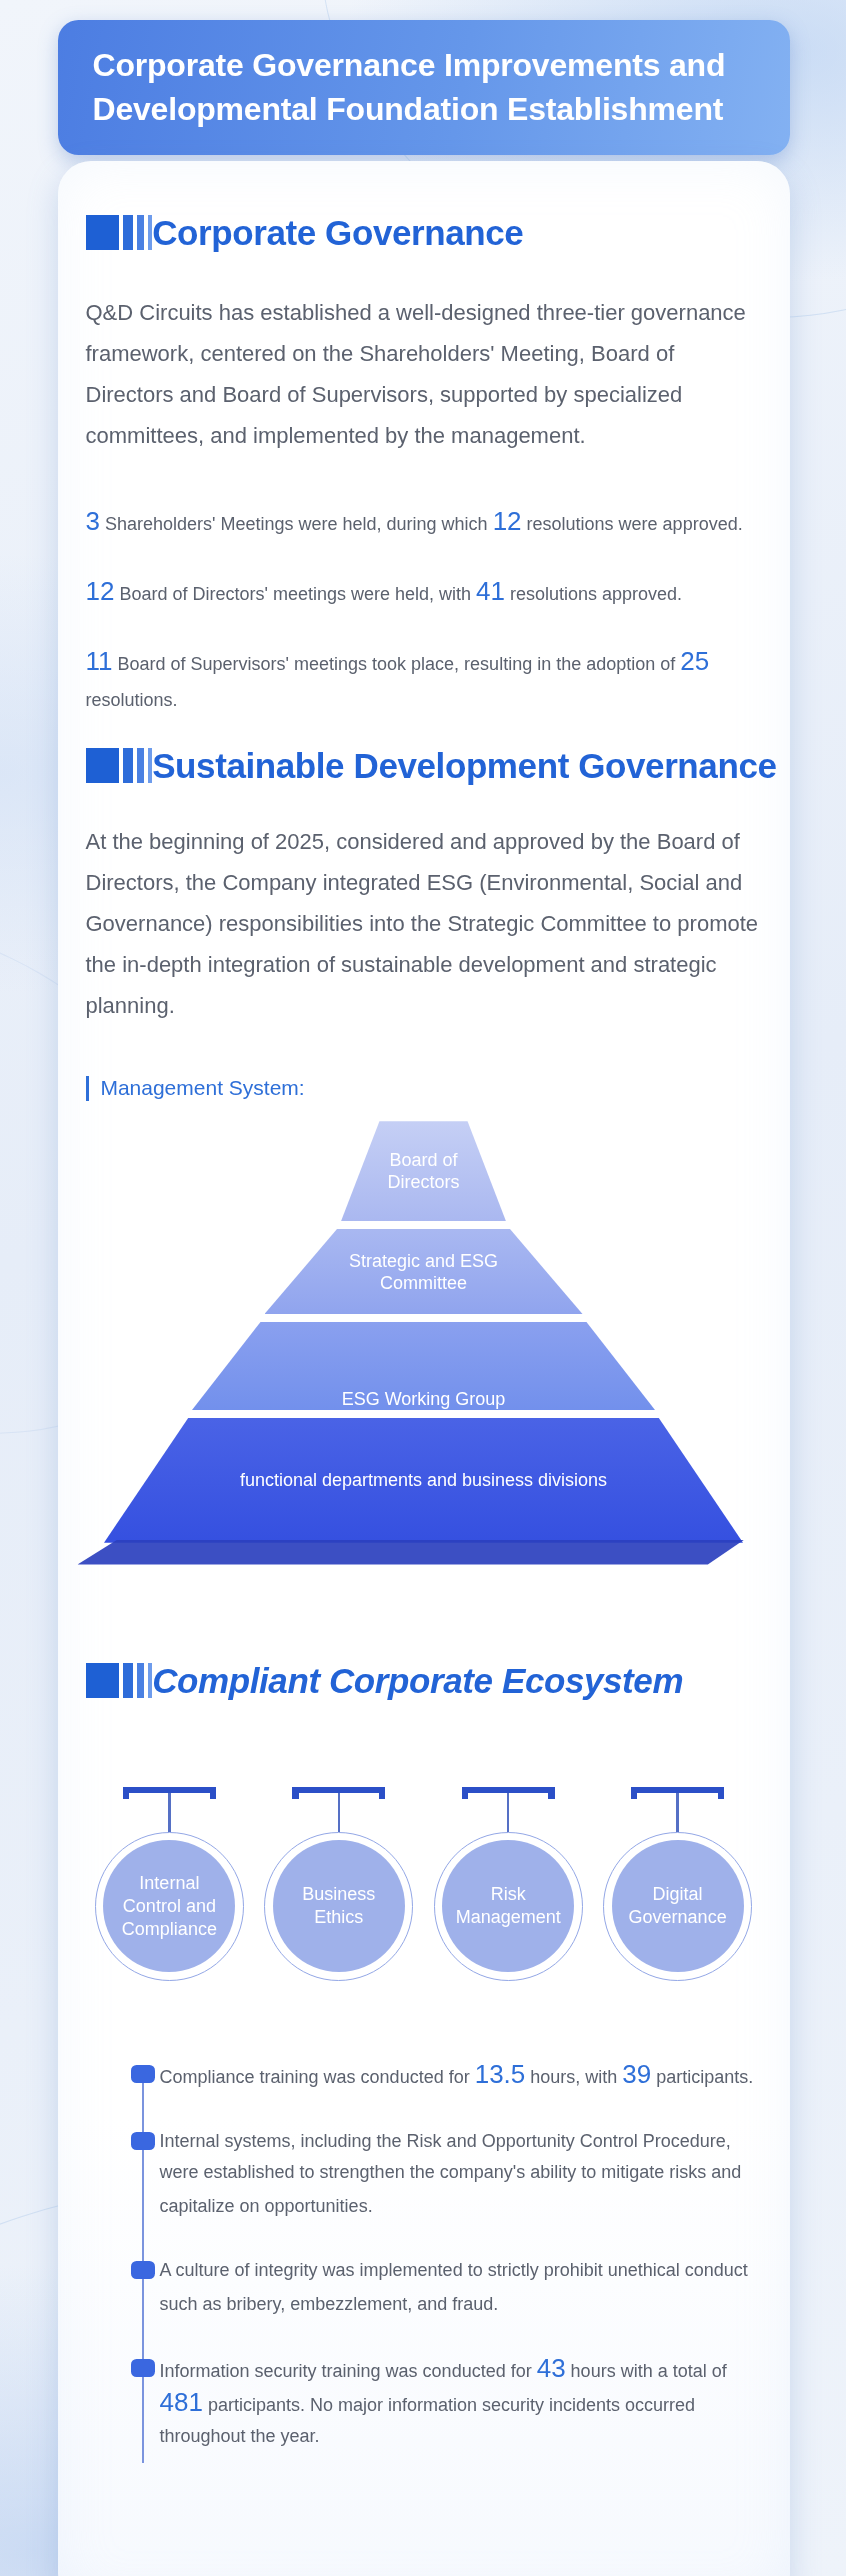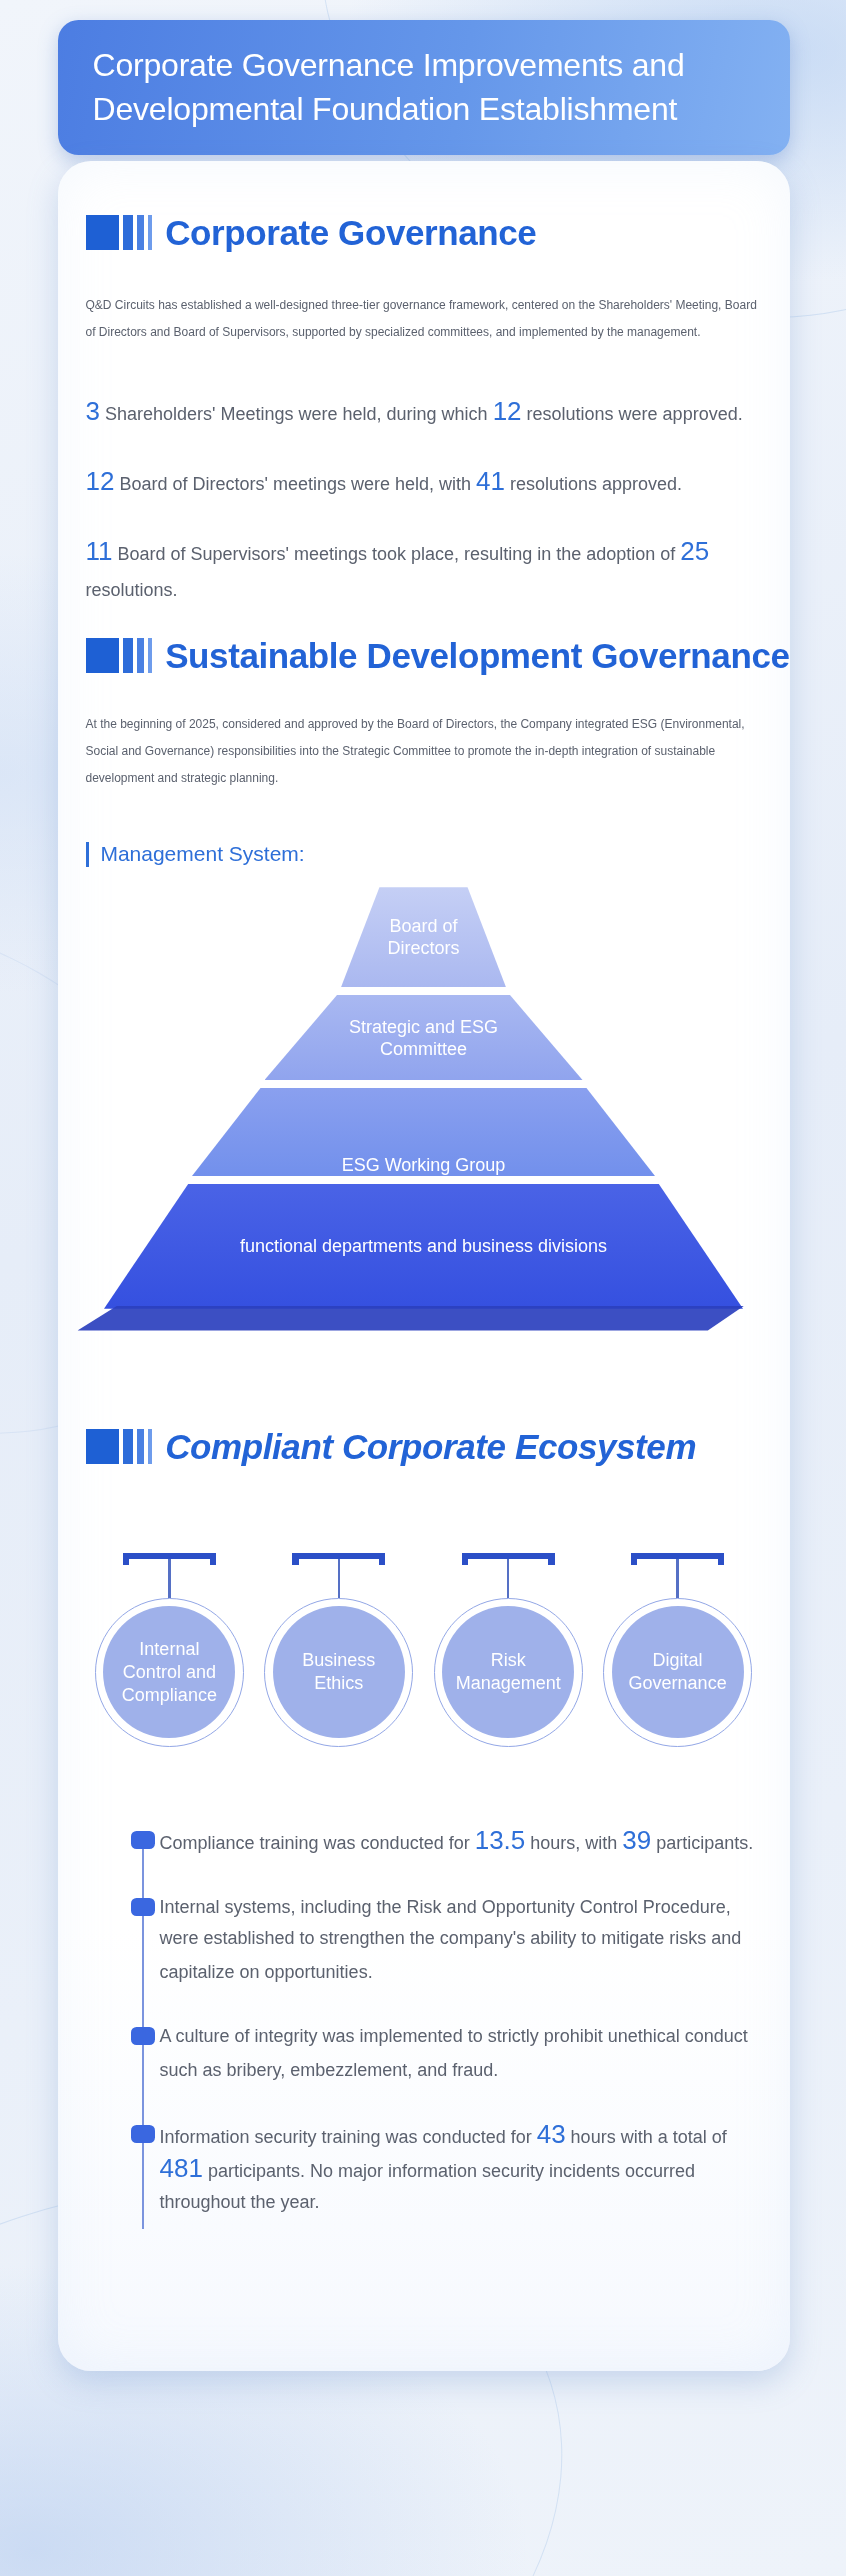--- a/index.html
+++ b/index.html
@@ -24,45 +24,45 @@
   .banner {
     position:relative;
     width:732px; height:135px;
     margin:19.6px auto 0;
     border-radius:20.4px;
     background:linear-gradient(100deg,#4c7de2 0%,#6597ea 55%,#83b1f2 100%);
     display:flex; flex-direction:column; justify-content:center;
     padding-left:35px;
     box-shadow:0 6.3px 19px rgba(90,130,200,.35);
   }
-  .banner h1 { color:#ffffff; font-size:32px; line-height:44px; font-weight:normal; letter-spacing:-0.2px; }
+  .banner h1 { color:#ffffff; font-size:32px; line-height:44px; font-weight:bold; letter-spacing:-0.2px; }
 
   
   .card {
     position:relative;
     width:732px;
     margin:6.3px auto 0;
     border-radius:33px;
     background:linear-gradient(#ffffff 0%,#ffffff 80%,#f6f9fe 100%);
     box-shadow:0 11px 31px rgba(100,140,200,.28), inset 0 0 55px rgba(195,214,242,.18);
     padding:52px 28px 153px;
   }
 
   
-  .section-head { display:flex; align-items:center; gap:13px;text-align:center; }
+  .section-head { display:flex; align-items:center; gap:0;text-align:center; }
   .head-icon { display:flex; align-items:stretch; height:35px; gap:4.7px; flex:0 0 auto; }
   .head-icon i { display:block; }
   .head-icon .b1 { width:33px; background:#1e60d4; }
   .head-icon .b2 { width:9.4px; background:#2e6cd9; }
   .head-icon .b3 { width:6.3px;  background:#4a80e2; }
   .head-icon .b4 { width:3.9px;  background:#6e9cec; }
   .section-title { font-size:35px; font-weight:bold; color:#2263d6; letter-spacing:-0.4px; white-space:nowrap; }
 
   
-  .para { font-size:12px; line-height:27px; color:#5b616e; }
+  .para { font-size:22px; line-height:41px; color:#5b616e; }
   .num  { font-size:26px; color:#2e6fd8; font-weight:500; }
   .stat { font-size:18px; line-height:36px; color:#5b616e; }
 
   #gov-intro   { margin-top:39px; }
   #stat-0      { margin-top:47px; }
   #stat-1      { margin-top:31px; }
   #stat-2      { margin-top:31px; }
   #head-sus    { margin-top:28px; }
   #sus-intro   { margin-top:35px; }
 

